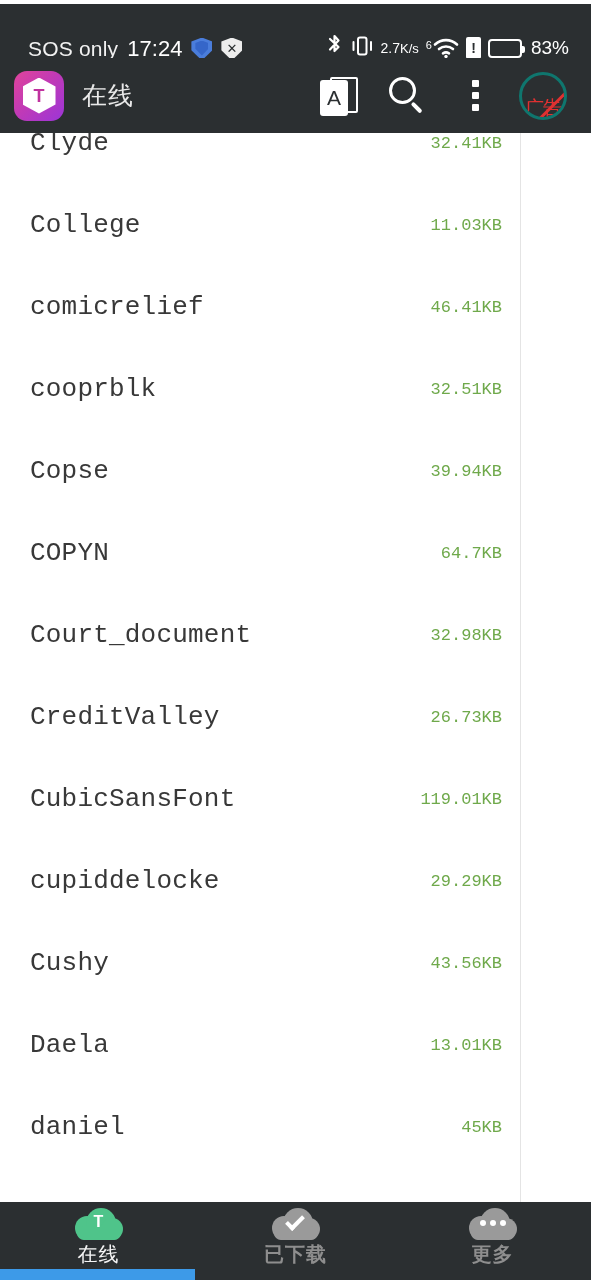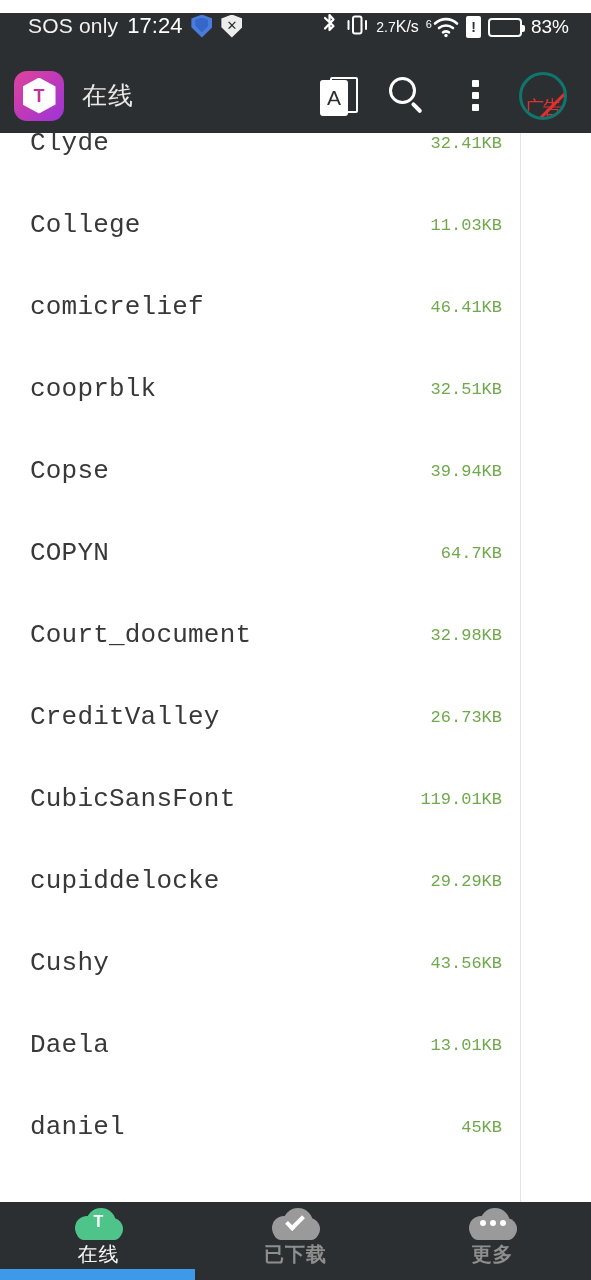--- a/index.html
+++ b/index.html
@@ -14,26 +14,26 @@
     position: relative;
     width: 591px;
     height: 1280px;
     background: #ffffff;
     overflow: hidden;
   }
 
   
   .status-bar {
     position: absolute;
-    top: 13px; left: 0;
+    top: 4px; left: 0;
     width: 591px;
     height: 58px;
     background: #2b2f31;
     display: flex;
-    align-items: flex-start;
+    align-items: flex-end;
     justify-content: space-between;
     padding: 0 22px 0 28px;
     color: #ffffff;
   }
   .sb-left { display: flex; align-items: center; gap: 9px; }
   .sb-right { display: flex; align-items: center; gap: 7px; }
   .sb-text {
     font-size: 21px;
     letter-spacing: 0.2px;
     color: #f2f2f2;
@@ -71,21 +71,21 @@
   }
 
   .ic { display: inline-block; vertical-align: middle; }
   .net-speed {
     display: flex; flex-direction: row;
     align-items: center; justify-content: center;
     line-height: 1.0;
     color: #ffffff;
   }
   .net-speed .v { font-size: 14px; }
-  .net-speed .u { font-size: 16px; }
+  .net-speed .u { font-size: 13px; }
   .wifi-wrap { position: relative; display: flex; align-items: flex-end; }
   .wifi-sup {
     font-size: 11px;
     color: #ffffff;
     position: relative;
     top: -8px;
     margin-right: 1px;
   }
   .sim-alert {
     width: 15px; height: 22px;

